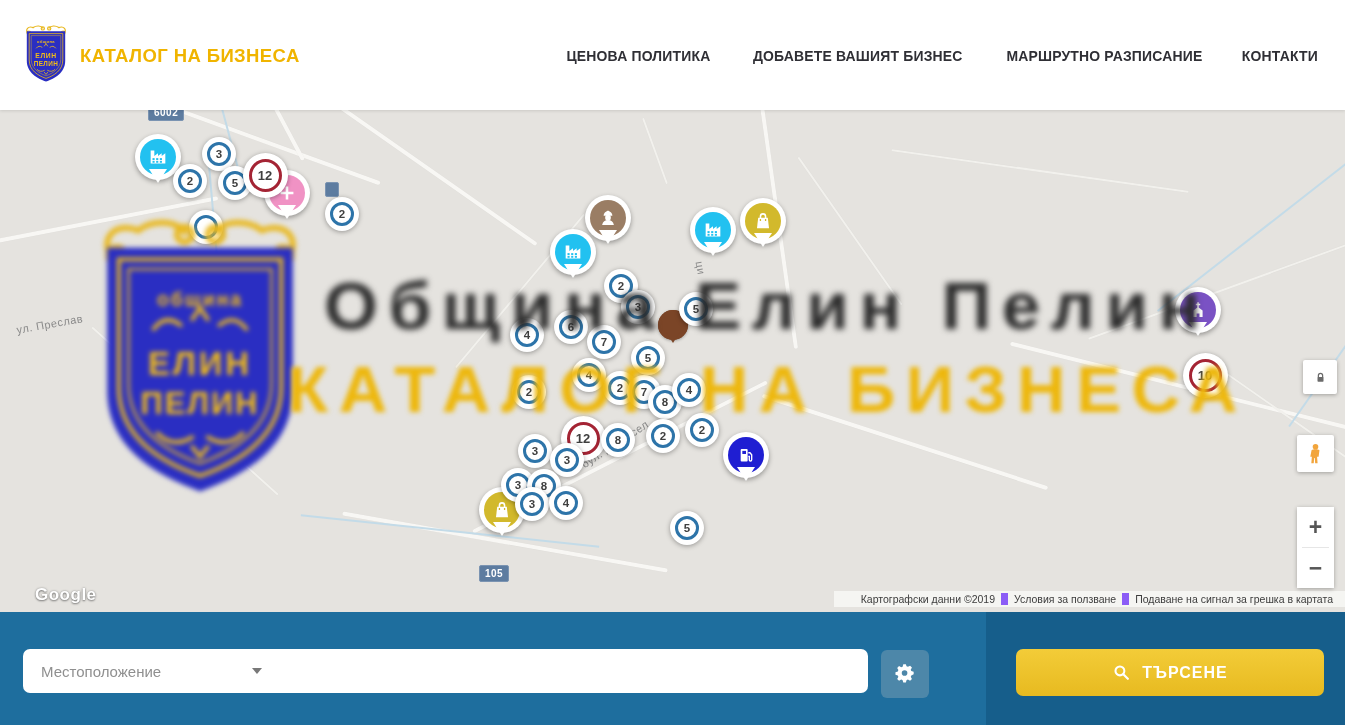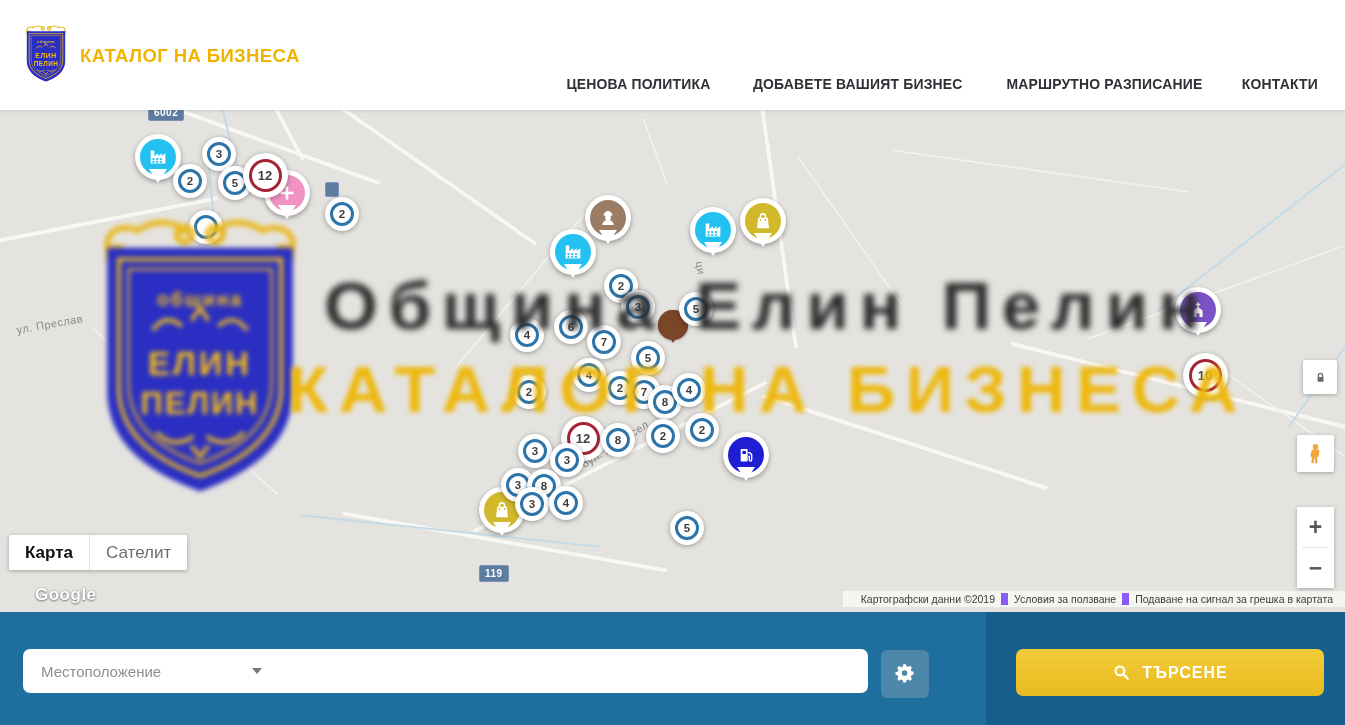--- a/index.html
+++ b/index.html
@@ -6,21 +6,21 @@
   *{box-sizing:border-box;font-family:"Liberation Sans",sans-serif;}
   .page{position:relative;width:1345px;height:725px;overflow:hidden;background:#fff;}
 
   
   header{position:absolute;left:0;top:0;width:1345px;height:110px;background:#fff;
          box-shadow:0 1px 3px rgba(0,0,0,.12);z-index:20;}
   .brand{position:absolute;left:22px;top:23px;display:flex;align-items:center;gap:10px;cursor:pointer;}
   .logo-crest{width:48px;height:62px;}
   .brand-title{font-size:21px;font-weight:bold;color:#3c3c3c;letter-spacing:.2px;}
   .brand-subtitle{font-size:18.5px;font-weight:bold;color:#f0b400;letter-spacing:.4px;margin-top:3px;}
-  nav{position:absolute;right:24px;top:0;height:110px;display:flex;align-items:center;gap:29px;margin-top:28px;}
+  nav{position:absolute;right:24px;top:0;height:110px;display:flex;align-items:center;gap:29px;}
   .nav-item{display:inline-block;font-size:15px;font-weight:bold;color:#2f2f35;text-transform:uppercase;
             transform:scaleX(.93);letter-spacing:.2px;cursor:pointer;text-decoration:none;white-space:nowrap;}
 
   
   .map{position:absolute;left:0;top:110px;width:1345px;height:502px;background:#e5e3df;overflow:hidden;}
   .road{position:absolute;background:#f8f7f4;height:4px;border-radius:2px;box-shadow:0 0 1px rgba(0,0,0,.06);}
   .road.thin{height:2px;background:#f2f1ed;}
   .water{position:absolute;background:#c3dbe8;height:2px;}
   .street-label{position:absolute;font-size:11px;color:#8a8a8a;white-space:nowrap;letter-spacing:.5px;}
   .road-shield{position:absolute;background:#5d7ca0;color:#fff;font-size:10px;font-weight:bold;
@@ -53,21 +53,21 @@
   .wm-subtitle{top:243px;font-size:64px;letter-spacing:10px;color:#edb70c;filter:blur(2.6px);transform:scaleX(1.05);}
 
   
   .maptype{position:absolute;left:9px;top:425px;display:flex;z-index:8;box-shadow:0 1px 4px rgba(0,0,0,.3);border-radius:2px;overflow:hidden;}
   .maptype button{border:0;background:#fff;height:35px;font-size:17px;cursor:pointer;padding:0 16px;}
   .mt-map{font-weight:bold;color:#111;}
   .mt-sat{color:#6e6e6e;border-left:1px solid #e6e6e6 !important;}
   .google{position:absolute;left:7px;top:475px;z-index:8;font-size:17px;font-weight:bold;color:#fff;letter-spacing:.5px;cursor:pointer;
           text-shadow:0 1px 2px rgba(80,80,80,.65),0 0 2px rgba(80,80,80,.5);padding-left:28px;}
   .attrib{position:absolute;right:0;top:481px;height:16px;z-index:8;background:rgba(248,248,246,.85);
-          display:flex;align-items:center;gap:0;font-size:10.5px;color:#3c3c3c;padding:0 6px 0 12px;}
+          display:flex;align-items:center;gap:0;font-size:10.5px;color:#3c3c3c;padding:0 6px 0 21px;}
   .attrib span,.attrib a{padding:0 6px;white-space:nowrap;color:#3c3c3c;text-decoration:none;}
   .attrib a{cursor:pointer;border-left:7px solid #8b5cf6;text-align:center;}
   .lock-btn{position:absolute;left:1303px;top:250px;width:34px;height:34px;background:#fff;border:0;border-radius:2px;
             z-index:8;box-shadow:0 1px 4px rgba(0,0,0,.3);cursor:pointer;display:flex;align-items:center;justify-content:center;}
   .lock-btn svg{width:15px;height:15px;}
   .pegman-btn{position:absolute;left:1297px;top:325px;width:37px;height:37px;background:#fff;border:0;border-radius:2px;
             z-index:8;box-shadow:0 1px 4px rgba(0,0,0,.3);cursor:pointer;display:flex;align-items:center;justify-content:center;}
   .pegman-btn svg{width:26px;height:26px;}
   .zoomctl{position:absolute;left:1297px;top:397px;width:37px;background:#fff;border-radius:2px;z-index:8;
            box-shadow:0 1px 4px rgba(0,0,0,.3);display:flex;flex-direction:column;align-items:stretch;}
@@ -172,21 +172,21 @@
         <div class="road thin" style="left: 760px; top: 120px; width: 180px; transform: rotate(55deg);"></div>
         <div class="water" style="left: 130px; top: -10px; width: 180px; transform: rotate(75deg);"></div>
         <div class="water" style="left: 70px; top: 180px; width: 300px; transform: rotate(85deg);"></div>
         <div class="water" style="left: 1130px; top: 120px; width: 260px; transform: rotate(-38deg);"></div>
         <div class="water" style="left: 1255px; top: 250px; width: 160px; transform: rotate(-55deg);"></div>
         <div class="water" style="left: 300px; top: 420px; width: 300px; transform: rotate(6deg);"></div>
         <div class="street-label" style="left: 16px; top: 208px; transform: rotate(-10deg);">ул. Преслав</div>
         <div class="street-label" style="left: 576px; top: 328px; transform: rotate(-33deg);">бул. „Новосел</div>
         <div class="street-label" style="left: 694px; top: 152px; transform: rotate(80deg);">ци</div>
         <div class="road-shield" style="left: 148px; top: -6px;">6002</div>
-        <div class="road-shield" style="left: 479px; top: 455px;">119</div>
+        <div class="road-shield" style="left: 479px; top: 455px;">105</div>
         <div class="road-shield" style="left: 325px; top: 72px;"></div>
       </div>
     <div id="markers">
         <div class="cluster" style="left: 202px; top: 27px;">
           <div class="ring">3</div>
         </div>
         <div class="cluster" style="left: 173px; top: 54px;">
           <div class="ring">2</div>
         </div>
         <div class="cluster" style="left: 218px; top: 56px;">
@@ -379,24 +379,20 @@
       </div>
 
     <div class="watermark">
       <svg class="wm-crest">
           <use href="#crest"></use>
         </svg>
       <div class="wm-line wm-title">Община Елин Пелин</div>
       <div class="wm-line wm-subtitle">КАТАЛОГ НА БИЗНЕСА</div>
     </div>
 
-    <div class="maptype">
-      <button class="mt-map">Карта</button>
-      <button class="mt-sat">Сателит</button>
-    </div>
 
     <div class="google">Google</div>
 
     <div class="attrib">
       <span>Картографски данни ©2019</span>
       <a>Условия за ползване</a>
       <a>Подаване на сигнал за грешка в картата</a>
     </div>
 
     <button class="lock-btn">

